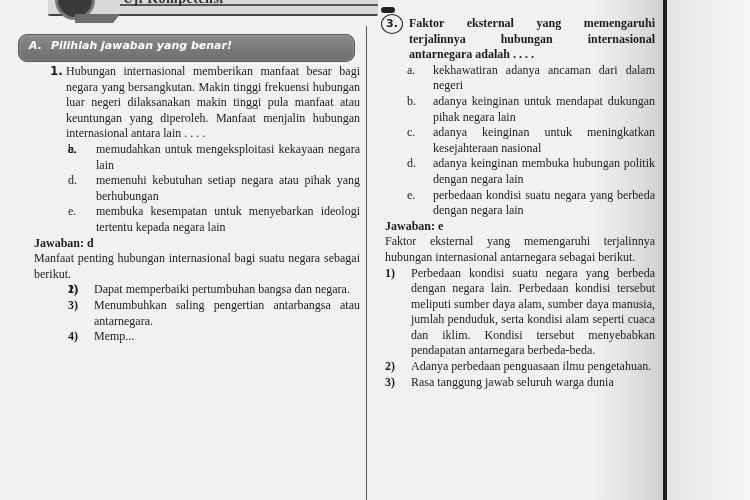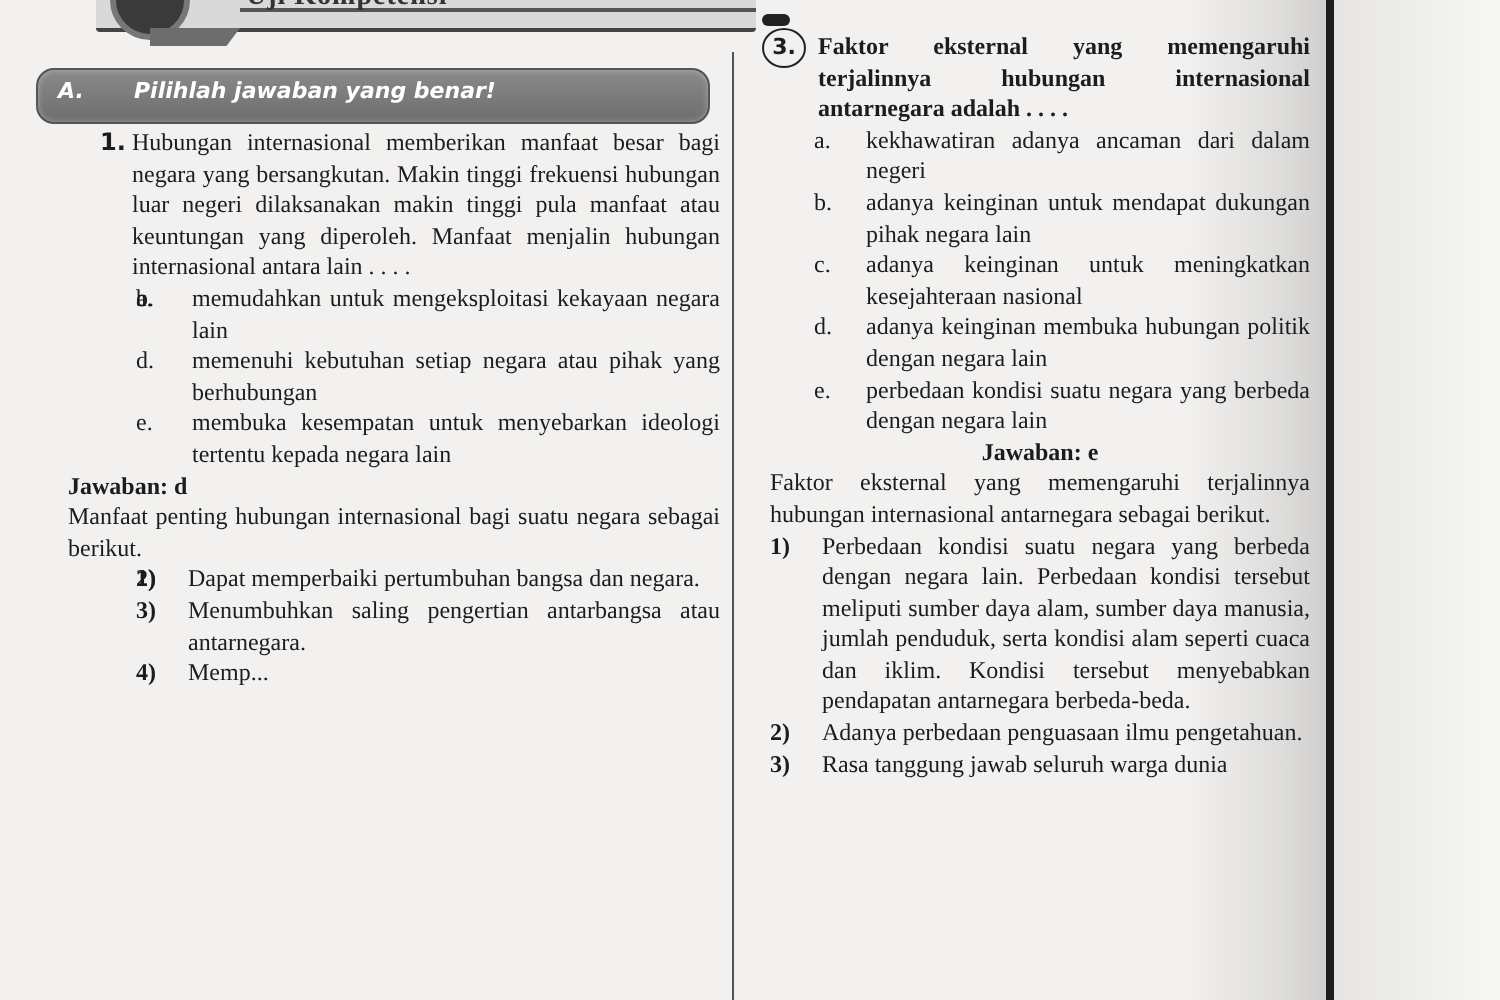--- a/index.html
+++ b/index.html
@@ -50,21 +50,21 @@
     position: absolute; left: 18px; top: 34px; width: 335px; height: 26px;
     background: linear-gradient(to bottom, #8a8a8a, #6d6d6d);
     border: 1px solid #555; border-radius: 9px;
     box-shadow: inset 0 0 3px rgba(255,255,255,0.35);
   }
   .section-banner span {
     position: absolute; top: 4px; color: #fff; font-style: italic; font-weight: bold;
     font-family: "DejaVu Sans", sans-serif; font-size: 11px;
   }
   .sec-letter { left: 10px; }
-  .sec-text { left: 48px; }
+  .sec-text { left: 32px; }
 
   .col { position: absolute; font-size: 12px; line-height: 15.6px; }
   .left-col { left: 0; top: 64px; width: 360px; }
   .right-col { left: 385px; top: 6px; width: 270px; }
 
   .q-row { position: relative; padding-left: 66px; text-align: justify; }
   .q-num { position: absolute; left: 2px; top: 0; font-weight: bold; font-family: "DejaVu Sans", sans-serif; font-size: 12px; }
   .left-col .q-row { padding-left: 66px; }
   .left-col .q-num { left: 50px; }
   .opt { position: relative; padding-left: 96px; text-align: justify; }
@@ -173,21 +173,21 @@
     <span>adanya keinginan untuk meningkatkan kesejahteraan nasional</span>
   </div>
   <div class="opt">
     <span class="lbl">d.</span>
     <span>adanya keinginan membuka hubungan politik dengan negara lain</span>
   </div>
   <div class="opt">
     <span class="lbl">e.</span>
     <span>perbedaan kondisi suatu negara yang berbeda dengan negara lain</span>
   </div>
-  <div class="ans" style="padding-left:0;text-align:center;">Jawaban:  e</div>
+  <div class="ans" style="padding-left:0;">Jawaban:  e</div>
   <div class="plain" style="padding-left:0;">Faktor eksternal yang memengaruhi terjalinnya hubungan internasional antarnegara sebagai berikut.</div>
   <div class="num-item" style="padding-left:26px;">
     <span class="lbl" style="left:0;">1)</span>
     <span>Perbedaan kondisi suatu negara yang berbeda dengan negara lain. Perbedaan kondisi tersebut meliputi sumber daya alam, sumber daya manusia, jumlah penduduk, serta kondisi alam seperti cuaca dan iklim. Kondisi tersebut menyebabkan pendapatan antarnegara berbeda-beda.</span>
   </div>
   <div class="num-item" style="padding-left:26px;">
     <span class="lbl" style="left:0;">2)</span>
     <span>Adanya perbedaan penguasaan ilmu pengetahuan.</span>
   </div>
   <div class="num-item" style="padding-left:26px;">

